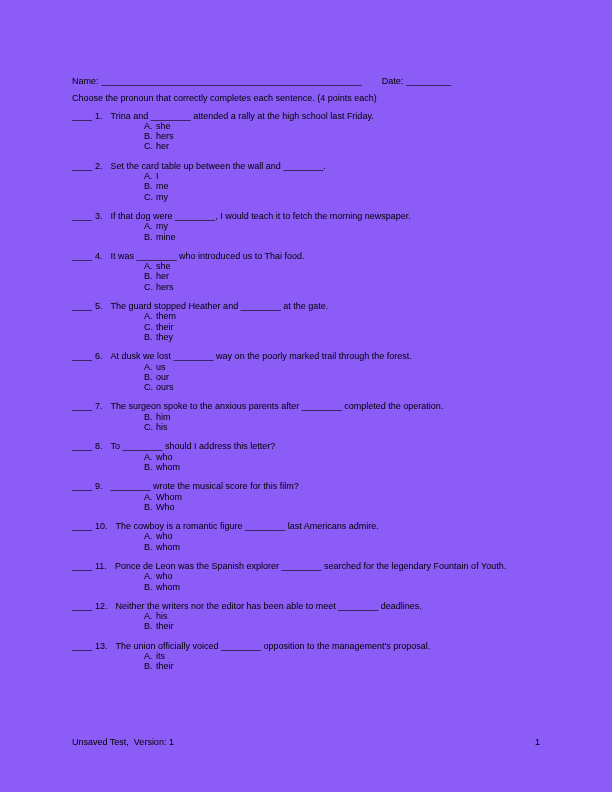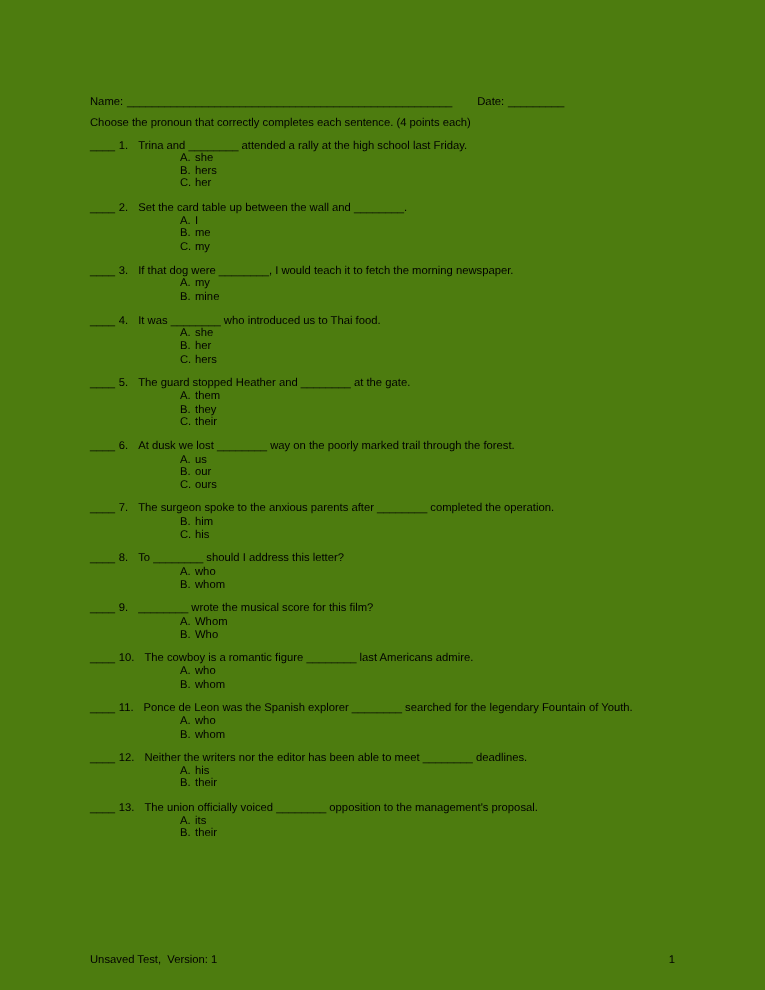--- a/index.html
+++ b/index.html
@@ -1,21 +1,21 @@
 <!DOCTYPE html>
 <html><head>
 <meta charset="utf-8">
 <style>
   html, body { margin: 0; padding: 0; background: #e8e8e8; }
   .page {
     position: relative;
     width: 612px;
     height: 792px;
     margin: 0 auto;
-    background: #4d7c0f;
+    background: #8b5cf6;
     font-family: "Liberation Sans", sans-serif;
     font-size: 9px;
     line-height: 10.3px;
     color: #000000;
     box-sizing: border-box;
     padding: 76px 72px 0 72px;
     overflow: hidden;
   }
   .name-row { white-space: nowrap; margin-bottom: 7px; }
   .field-label { }
@@ -26,21 +26,21 @@
   .q-line { white-space: nowrap; }
   .ans-blank { margin-right: 3px; }
   .q-num { margin-right: 8px; }
   .choices { margin-left: 72px; }
   .choice { white-space: nowrap; }
   .letter { display: inline-block; width: 12px; }
   .footer {
     position: absolute;
     left: 72px;
     right: 72px;
-    top: 762px;
+    top: 737px;
     display: flex;
     justify-content: space-between;
     white-space: pre;
   }
 </style>
 </head>
 <body>
 
 <div class="page">
 
@@ -93,22 +93,22 @@
           <div class="choice"><span class="letter">C.</span><span>hers</span></div>
         </div>
   </div>
 
   <div class="question">
     <div class="q-line">
       <span class="ans-blank">____</span><span class="q-num">5.</span><span class="q-text">The guard stopped Heather and ________ at the gate.</span>
     </div>
     <div class="choices">
           <div class="choice"><span class="letter">A.</span><span>them</span></div>
+          <div class="choice"><span class="letter">C.</span><span>their</span></div>
           <div class="choice"><span class="letter">B.</span><span>they</span></div>
-          <div class="choice"><span class="letter">C.</span><span>their</span></div>
         </div>
   </div>
 
   <div class="question">
     <div class="q-line">
       <span class="ans-blank">____</span><span class="q-num">6.</span><span class="q-text">At dusk we lost ________ way on the poorly marked trail through the forest.</span>
     </div>
     <div class="choices">
           <div class="choice"><span class="letter">A.</span><span>us</span></div>
           <div class="choice"><span class="letter">B.</span><span>our</span></div>

